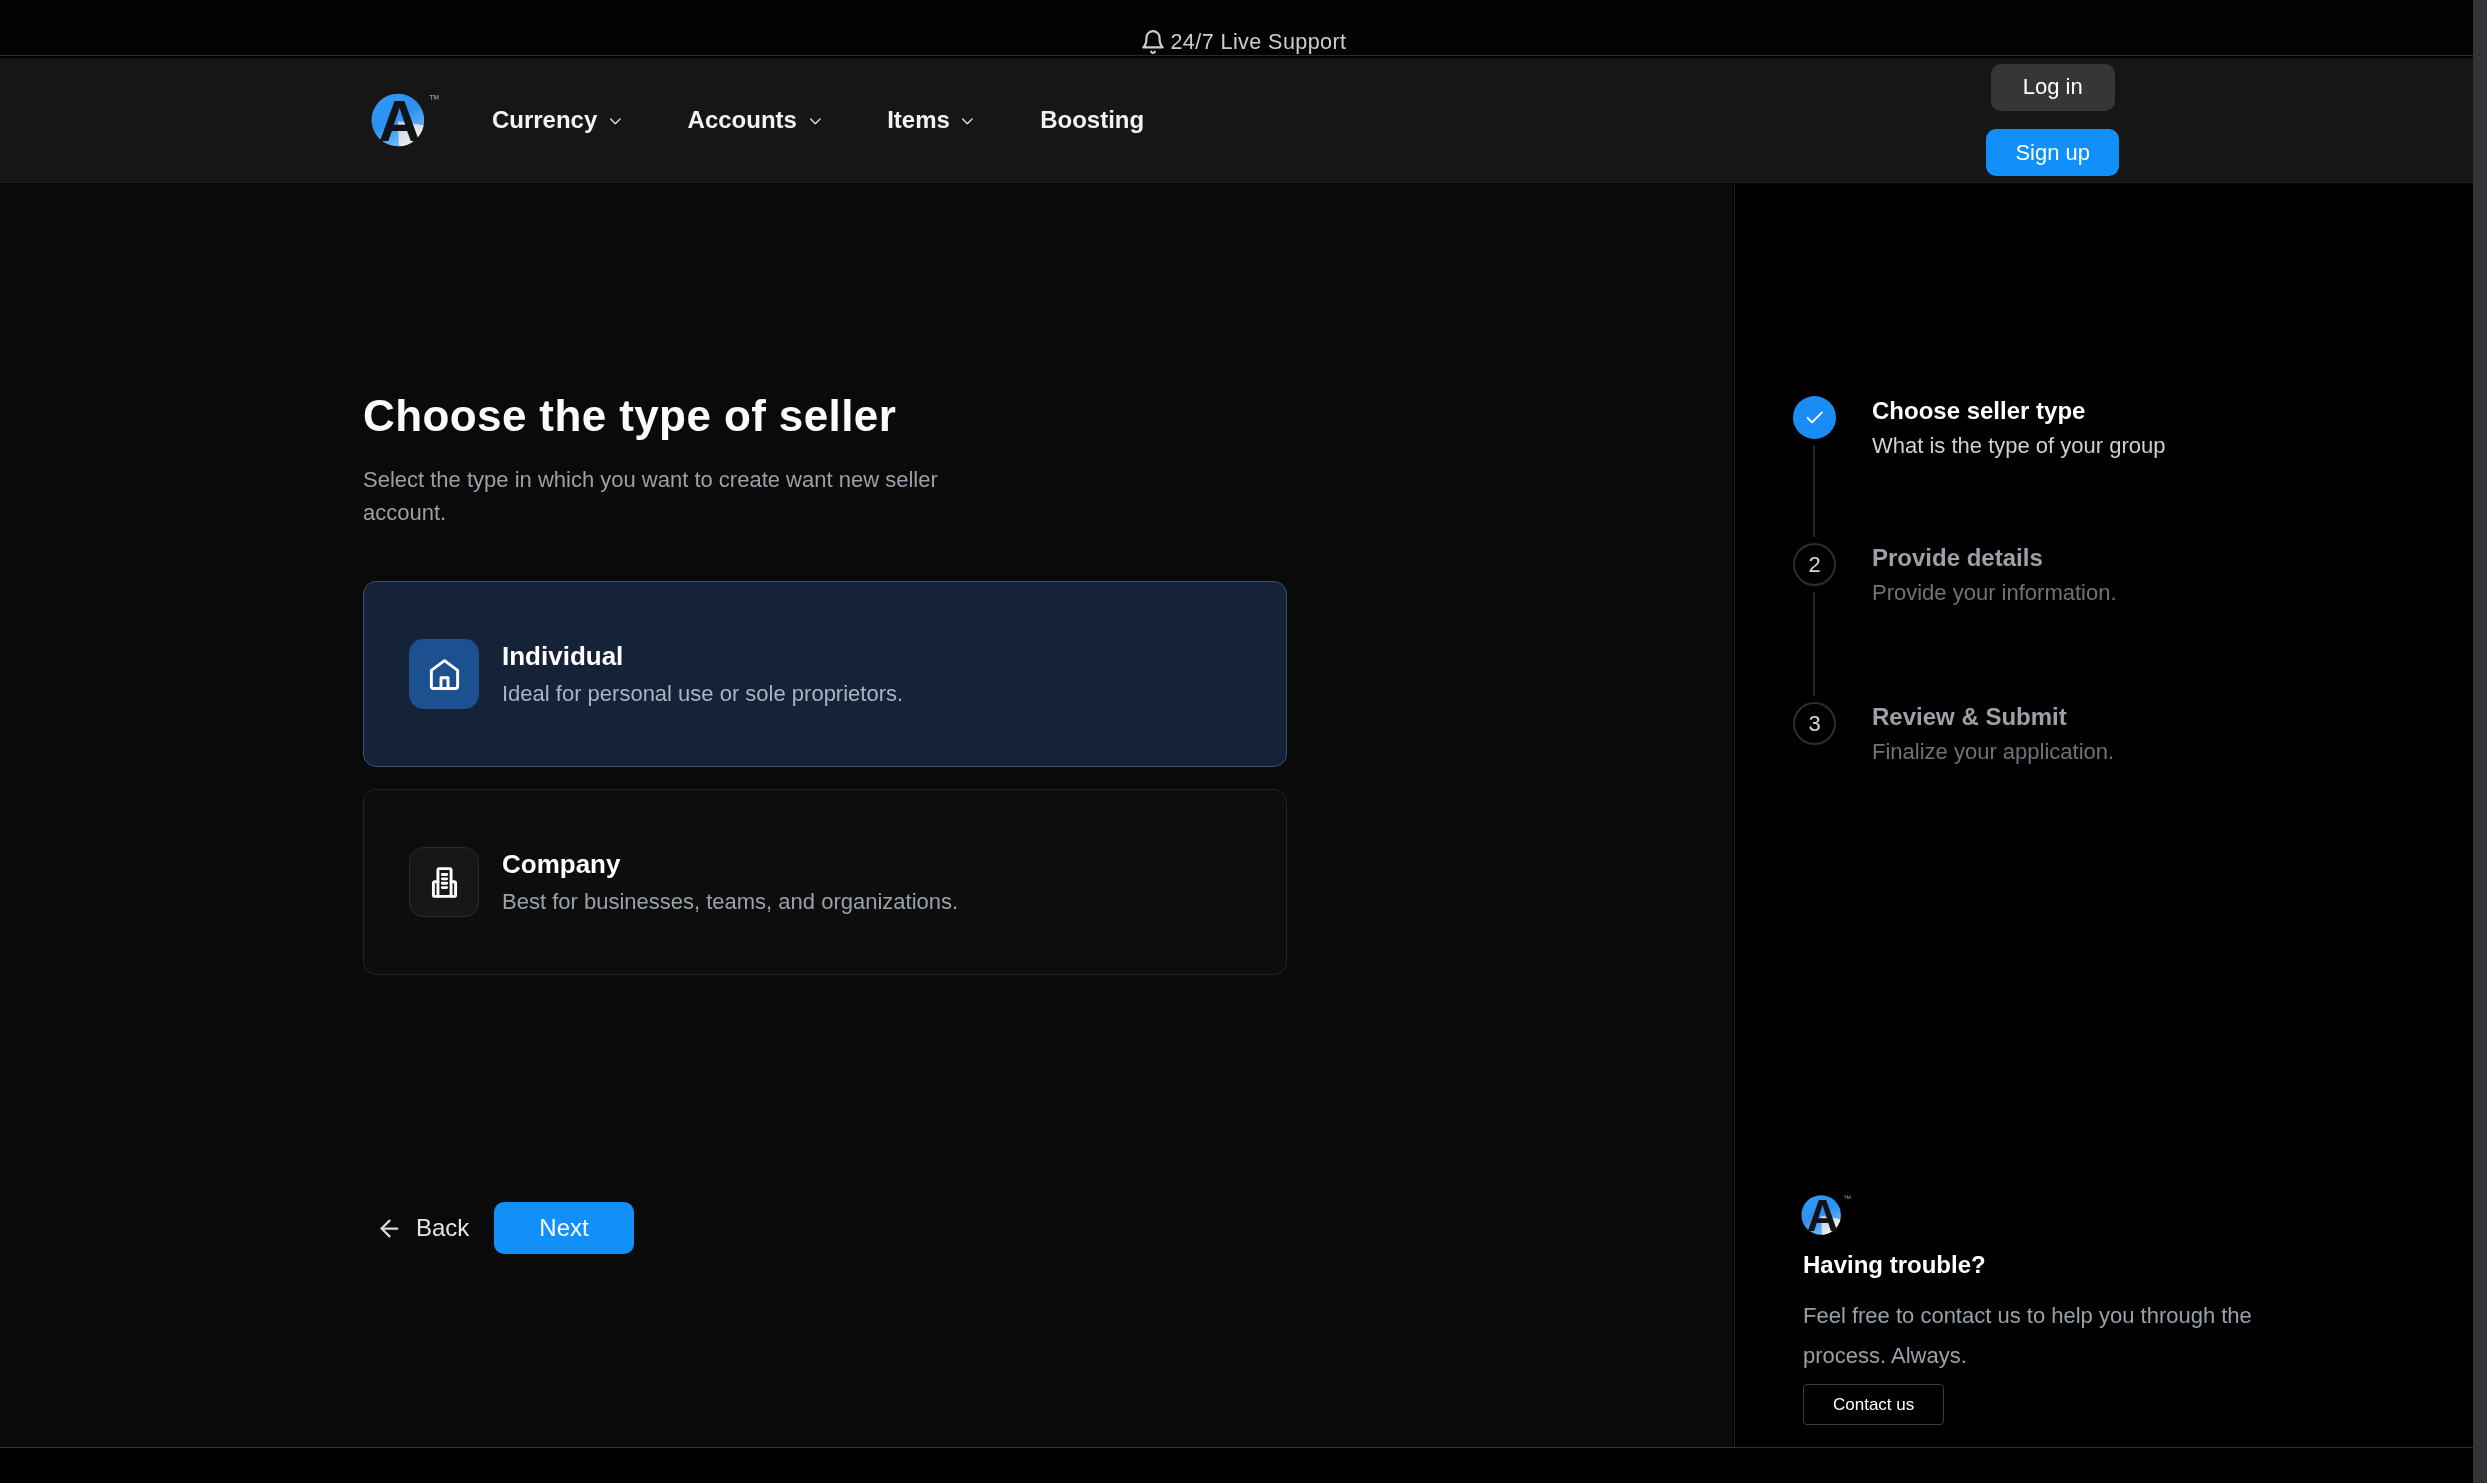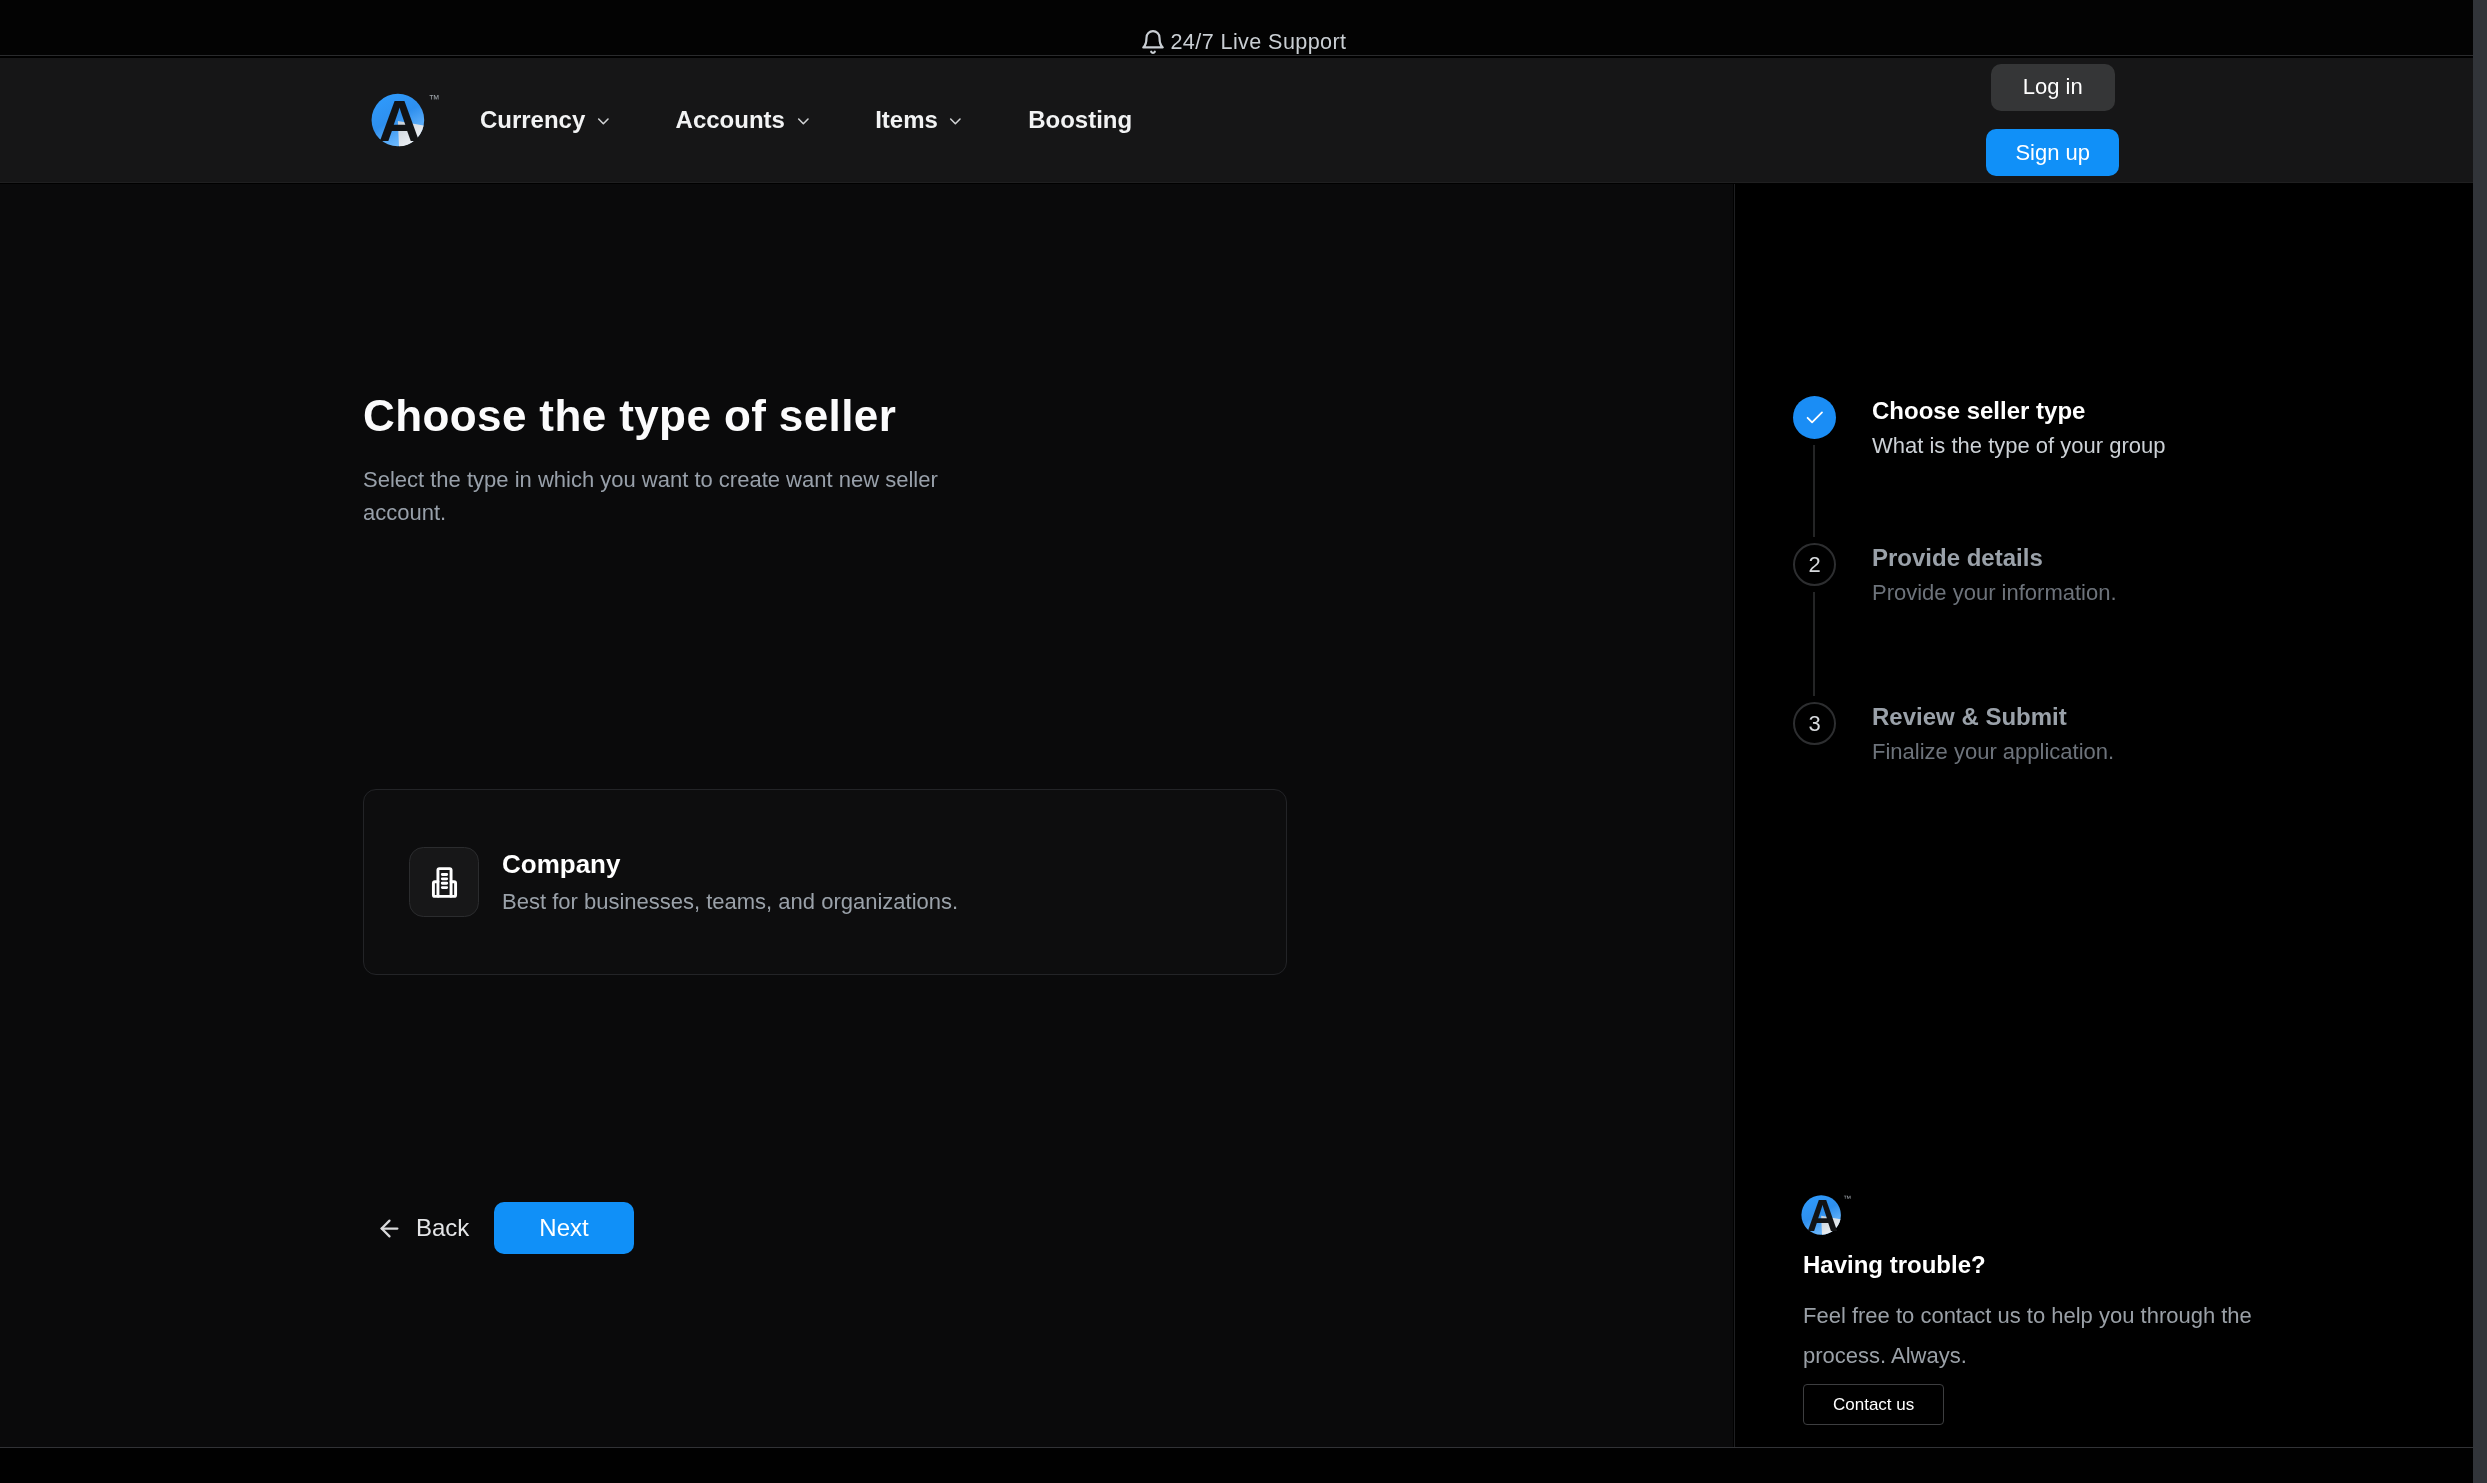--- a/index.html
+++ b/index.html
@@ -12,21 +12,21 @@
             display:flex; align-items:flex-end; justify-content:center; gap:4px; border-bottom:1.4px solid #2a2b2d; }
   .topbar .txt { font-size:21.6px; color:#c9ced3; letter-spacing:0.4px; }
   .icon-bell { width:26px; height:26px; color:#c9ced3; }
 
   
   .navbar { position:absolute; left:0; top:58px; width:2487px; height:125px; background:#161617;
             display:flex; align-items:center; padding:0 368px 0 371px; border-bottom:1.4px solid #1f1f20; }
   .brand { display:flex; align-items:flex-start; cursor:pointer; }
   .brand svg.logo { width:56px; height:56px; }
   .brand .tm { font-size:11.5px; color:#9aa0a6; margin:1.4px 0 0 1.4px; }
-  .navlinks { display:flex; align-items:center; gap:63px; margin-left:40px;justify-content:center; }
+  .navlinks { display:flex; align-items:center; gap:63px; margin-left:52px;justify-content:center; }
   .navlink { display:flex; align-items:center; gap:8.6px; color:#f2f3f4; font-size:24px; font-weight:700; cursor:pointer; }
   .icon-chevron { width:18.7px; height:18.7px; color:#d2d4d6; margin-top:2.9px; }
   .nav-spacer { flex:1; }
   .auth { display:flex; align-items:center; gap:18.7px;flex-direction:column; }
   .btn { display:flex; align-items:center; justify-content:center; border-radius:10px; font-size:22px;
          font-weight:400; color:#fff; cursor:pointer; border:none; }
   .btn-login { background:#353637; height:47px; padding:0 32px; }
   .btn-signup { background:#1090f8; height:47px; padding:0 29px; }
 
   
@@ -145,20 +145,32 @@
     <div class="auth">
       <button class="btn btn-login">Log in</button>
       <button class="btn btn-signup">Sign up</button>
     </div>
   </div>
 
   <div class="main">
     <h1 class="page-title">Choose the type of seller</h1>
     <p class="page-sub">Select the type in which you want to create want new seller account.</p>
 
+    <div class="opt-card opt-individual">
+      <div class="opt-tile tile-blue">
+        <svg class="line-icon" viewBox="0 0 24 24">
+          <path d="m3 9.2 9-6.7 9 6.7V20a1.6 1.6 0 0 1-1.6 1.6H4.6A1.6 1.6 0 0 1 3 20Z"></path>
+          <path d="M9.6 21.6v-7.4h4.8v7.4"></path>
+        </svg>
+      </div>
+      <div>
+        <div class="opt-title">Individual</div>
+        <div class="opt-desc">Ideal for personal use or sole proprietors.</div>
+      </div>
+    </div>
 
     <div class="opt-card opt-company">
       <div class="opt-tile tile-dark">
         <svg class="line-icon" viewBox="0 0 24 24">
           <rect x="7.5" y="2.5" width="9" height="19" rx="1"></rect>
           <path d="M10.5 6.5h3M10.5 9.5h3M10.5 12.5h3M10.5 15.5h3"></path>
           <path d="M7.5 11.5H5.4a1 1 0 0 0-1 1v8a1 1 0 0 0 1 1h2.1"></path>
           <path d="M16.5 11.5h2.1a1 1 0 0 1 1 1v8a1 1 0 0 1-1 1h-2.1"></path>
         </svg>
       </div>

